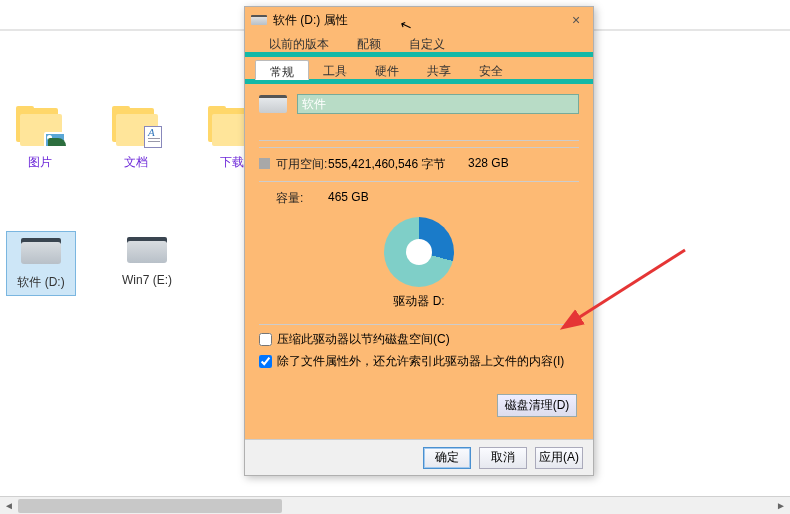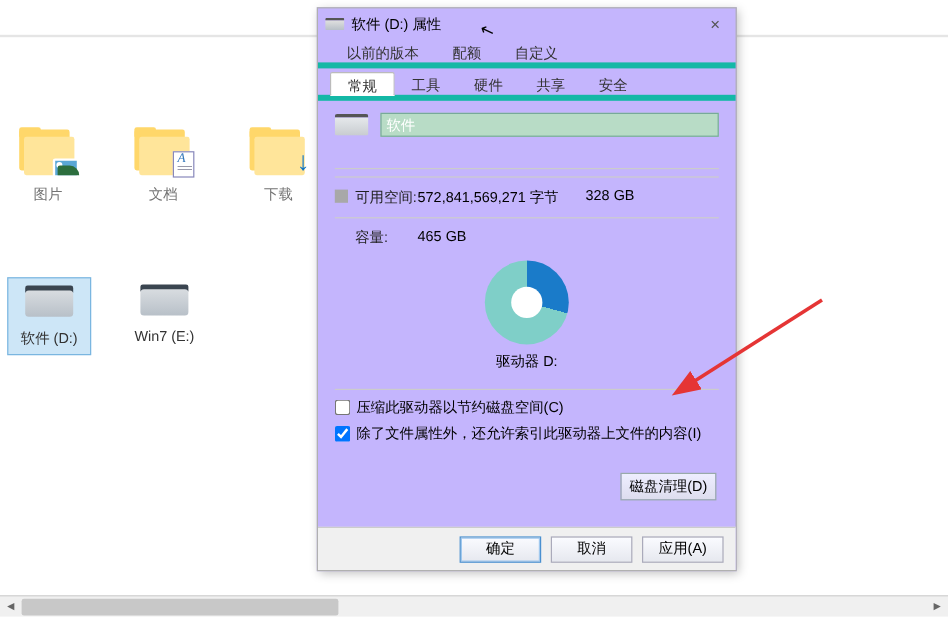--- a/index.html
+++ b/index.html
@@ -19,31 +19,31 @@
 .folder-front { position: absolute; left: 4px; top: 8px; width: 42px; height: 32px; background: #ffe59a; border-radius: 2px; }
 .folder-overlay { position: absolute; right: -2px; bottom: -2px; }
 .ov-photo { width: 22px; height: 16px; background: #5aa7d6; border: 2px solid #fff; border-radius: 2px; }
 .ov-photo::before { content: ""; position: absolute; left: 1px; top: 1px; width: 5px; height: 5px; background: #fff; border-radius: 50%; }
 .ov-photo::after { content: ""; position: absolute; left: 2px; bottom: 0; width: 18px; height: 8px; background: #2c6e3e; border-radius: 2px 8px 0 0; }
 .ov-doc { width: 18px; height: 22px; background: #fff; border: 1px solid #88b; }
 .ov-doc::before { content: "A"; position: absolute; left: 3px; top: -1px; font-size: 11px; font-style: italic; font-family: serif; color: #37b; }
 .ov-doc::after { content: ""; position: absolute; left: 3px; bottom: 3px; width: 12px; height: 6px; background: repeating-linear-gradient(#99a,#99a 1px,transparent 1px,transparent 3px); }
 .ov-dl { width: 24px; height: 24px; }
 .ov-dl::before { content: "↓"; position: absolute; right: 0; bottom: 0; font-size: 22px; font-weight: bold; color: #0a72c7; }
-.folder-label { font-size: 12px; color: #737373; }
-
-.drives { position: absolute; left: 6px; top: 200px; display: flex; gap: 26px; }
+.folder-label { font-size: 12px; color: #6d28d9; }
+
+.drives { position: absolute; left: 6px; top: 200px; display: flex; gap: 36px; }
 .drive-item { width: 70px; text-align: center; padding: 4px; }
 .drive-item.selected { background: #cde6f7; border: 1px solid #7ab6e0; }
 .drive-icon { width: 48px; height: 32px; margin: 0 auto 6px; position: relative; }
 .drive-body { position: absolute; left: 4px; top: 6px; width: 40px; height: 22px; background: linear-gradient(#d8dce0,#b8c0c8); border-radius: 3px; }
 .drive-slot { position: absolute; left: 4px; top: 2px; width: 40px; height: 6px; background: #3a4550; border-radius: 2px 2px 0 0; }
 .drive-label { font-size: 12px; color: #333; }
 
-.dialog { position: absolute; left: 264px; top: 6px; width: 350px; height: 470px; background: #c4b5fd; border: 1px solid #b0b0b0; box-shadow: 2px 2px 8px rgba(0,0,0,0.25); }
+.dialog { position: absolute; left: 244px; top: 6px; width: 350px; height: 470px; background: #fdba74; border: 1px solid #b0b0b0; box-shadow: 2px 2px 8px rgba(0,0,0,0.25); }
 .dlg-titlebar { height: 26px; display: flex; align-items: center; padding: 0 6px; }
 .dlg-drive-icon { width: 16px; height: 10px; background: linear-gradient(#e0e0e0,#b8c0c8); border-radius: 1px; margin-right: 6px; border-top: 2px solid #555; }
 .dlg-title { flex: 1; font-size: 12px; }
 .dlg-close { width: 22px; text-align: center; cursor: pointer; font-size: 14px; color: #555; }
 .cursor-arrow { position: absolute; left: 400px; top: 17px; font-size: 14px; color: #000; transform: rotate(-20deg); pointer-events: none; }
 
 .tabs-row { height: 24px; display: flex; border-bottom: 5px solid #14b8a6; padding-left: 10px; position: relative; }
 .tabs-row2 { margin-top: 3px; }
 .tab { padding: 3px 14px 0; font-size: 12px; color: #333; cursor: pointer; }
 .tab.active { border: 1px solid #bbb; border-bottom: 1px solid #fff; background: #fff; border-radius: 2px 2px 0 0; margin-bottom: -1px; }
@@ -65,21 +65,21 @@
 .pie { width: 70px; height: 70px; border-radius: 50%; margin: 8px auto 0; background: conic-gradient(#1a7bc9 0deg 105deg, #7fcfc8 105deg 360deg); position: relative; }
 .pie::after { content: ""; position: absolute; left: 50%; top: 50%; width: 26px; height: 26px; background: #fff; border-radius: 50%; transform: translate(-50%,-50%); }
 .pie-label { text-align: center; font-size: 12px; margin-top: 6px; }
 
 .cleanup-btn { position: absolute; right: 16px; top: 310px; width: 80px; height: 23px; border: 1px solid #9aa; background: linear-gradient(#eef,#dde); font-size: 12px; cursor: pointer; }
 
 .check-row { display: flex; align-items: center; font-size: 12px; margin: 5px 0; }
 .check-row input { margin-right: 5px; }
 
 .dlg-footer { position: absolute; left: 0; right: 0; bottom: 0; height: 36px; background: #f0f0f0; border-top: 1px solid #ccc; display: flex; justify-content: flex-end; align-items: center; padding-right: 10px; gap: 8px; }
-.dlg-btn { width: 68px; height: 22px; font-size: 12px; border: 1px solid #aab; background: linear-gradient(#fafbff,#e6e8ef); cursor: pointer; }
+.dlg-btn { width: 48px; height: 22px; font-size: 12px; border: 1px solid #aab; background: linear-gradient(#fafbff,#e6e8ef); cursor: pointer; }
 .dlg-btn.primary { border: 1px solid #4a90d0; box-shadow: 0 0 0 1px #a0c8ee inset; }
 
 .red-arrow { position: absolute; pointer-events: none; }
 
 .bottom-scroll { position: absolute; left: 0; bottom: 0; right: 0; height: 18px; background: #f0f0f0; border-top: 1px solid #d0d0d0; }
 .scroll-track { position: absolute; left: 18px; right: 18px; top: 2px; height: 14px; }
 .scroll-thumb { position: absolute; left: 0; top: 0; width: 35%; height: 14px; background: #c8c8c8; border-radius: 2px; }
 .scroll-arrow { position: absolute; top: 0; width: 18px; height: 18px; text-align: center; font-size: 10px; color: #666; line-height: 18px; }
 .scroll-arrow.left { left: 0; }
 .scroll-arrow.right { right: 0; }
@@ -174,21 +174,21 @@
   <div class="dlg-body">
     <div class="name-row">
       <div class="name-drive-icon"></div>
       <input class="name-input" value="软件" style="">
     </div>
     <hr class="hr">
     <hr class="hr">
     <div class="info-row">
       <div class="info-swatch sw-gray"></div>
       <div class="info-label" style="width:52px">可用空间:</div>
-      <div class="info-val1">572,841,569,271 字节</div>
+      <div class="info-val1">555,421,460,546 字节</div>
       <div class="info-val2">328 GB</div>
     </div>
     <hr class="hr">
     <div class="info-row">
       <div style="width:17px"></div>
       <div class="info-label" style="width:52px">容量:</div>
       <div class="info-val2">465 GB</div>
     </div>
 
     <div class="pie"></div>

